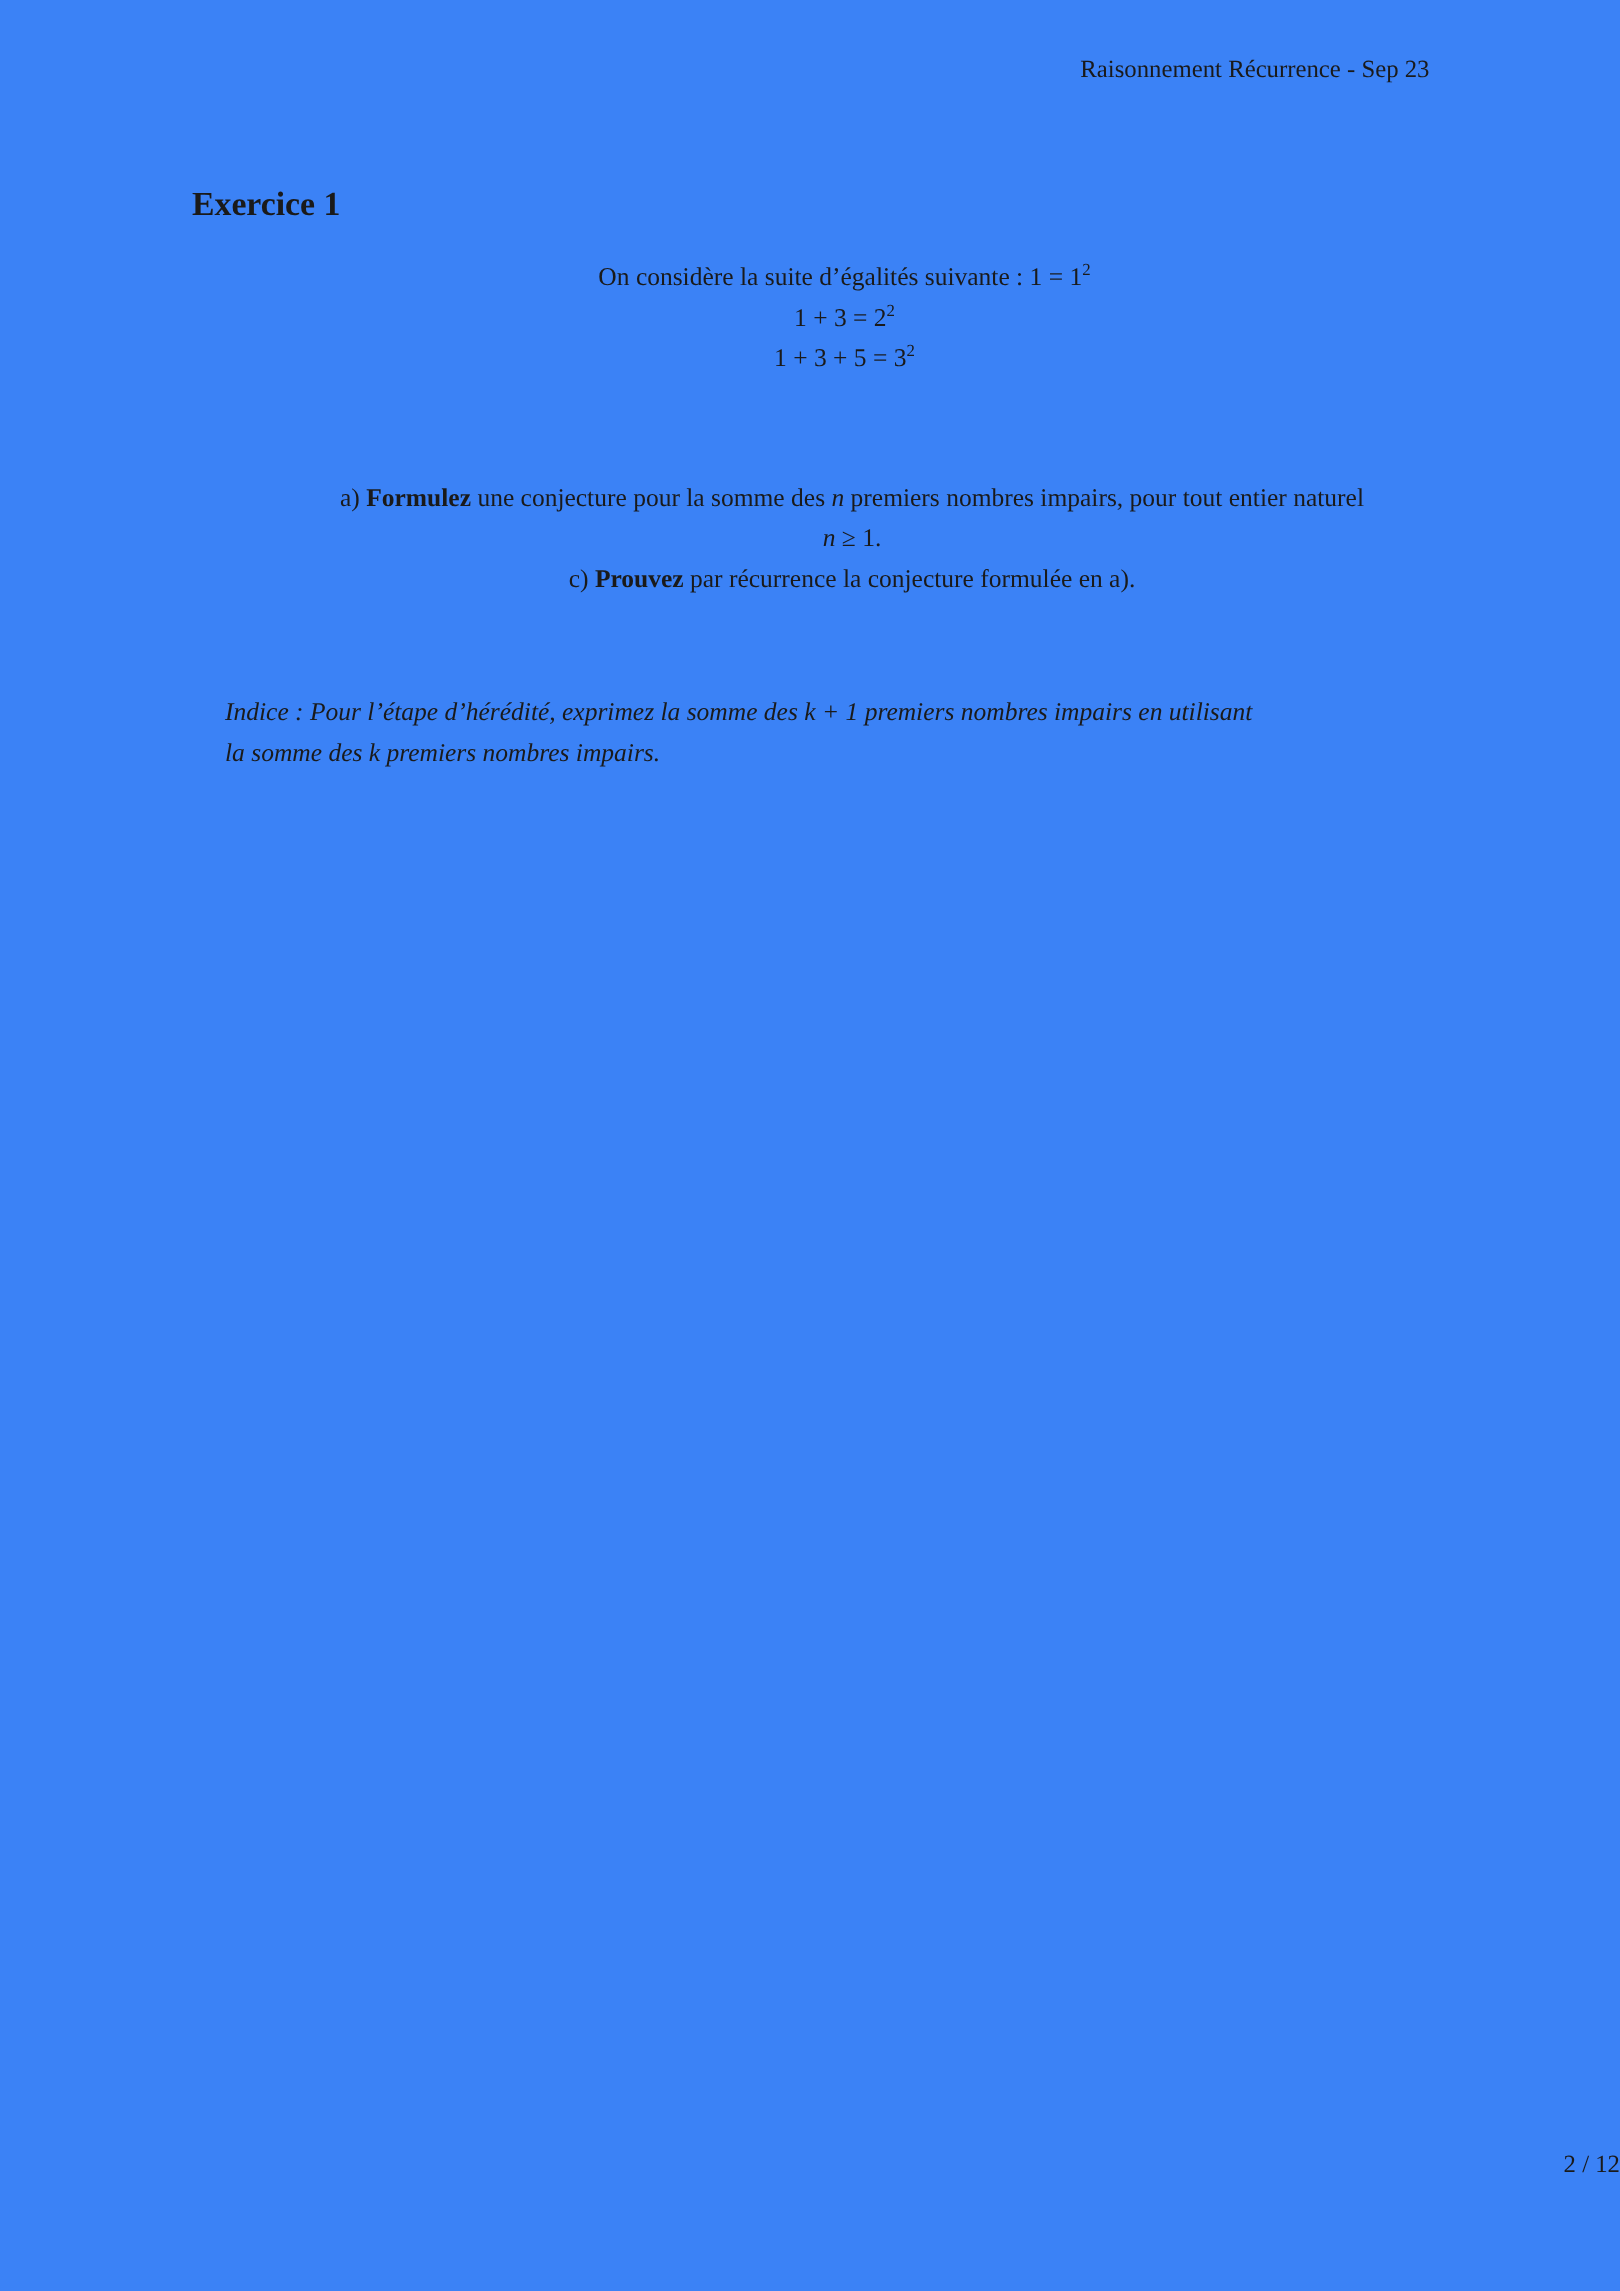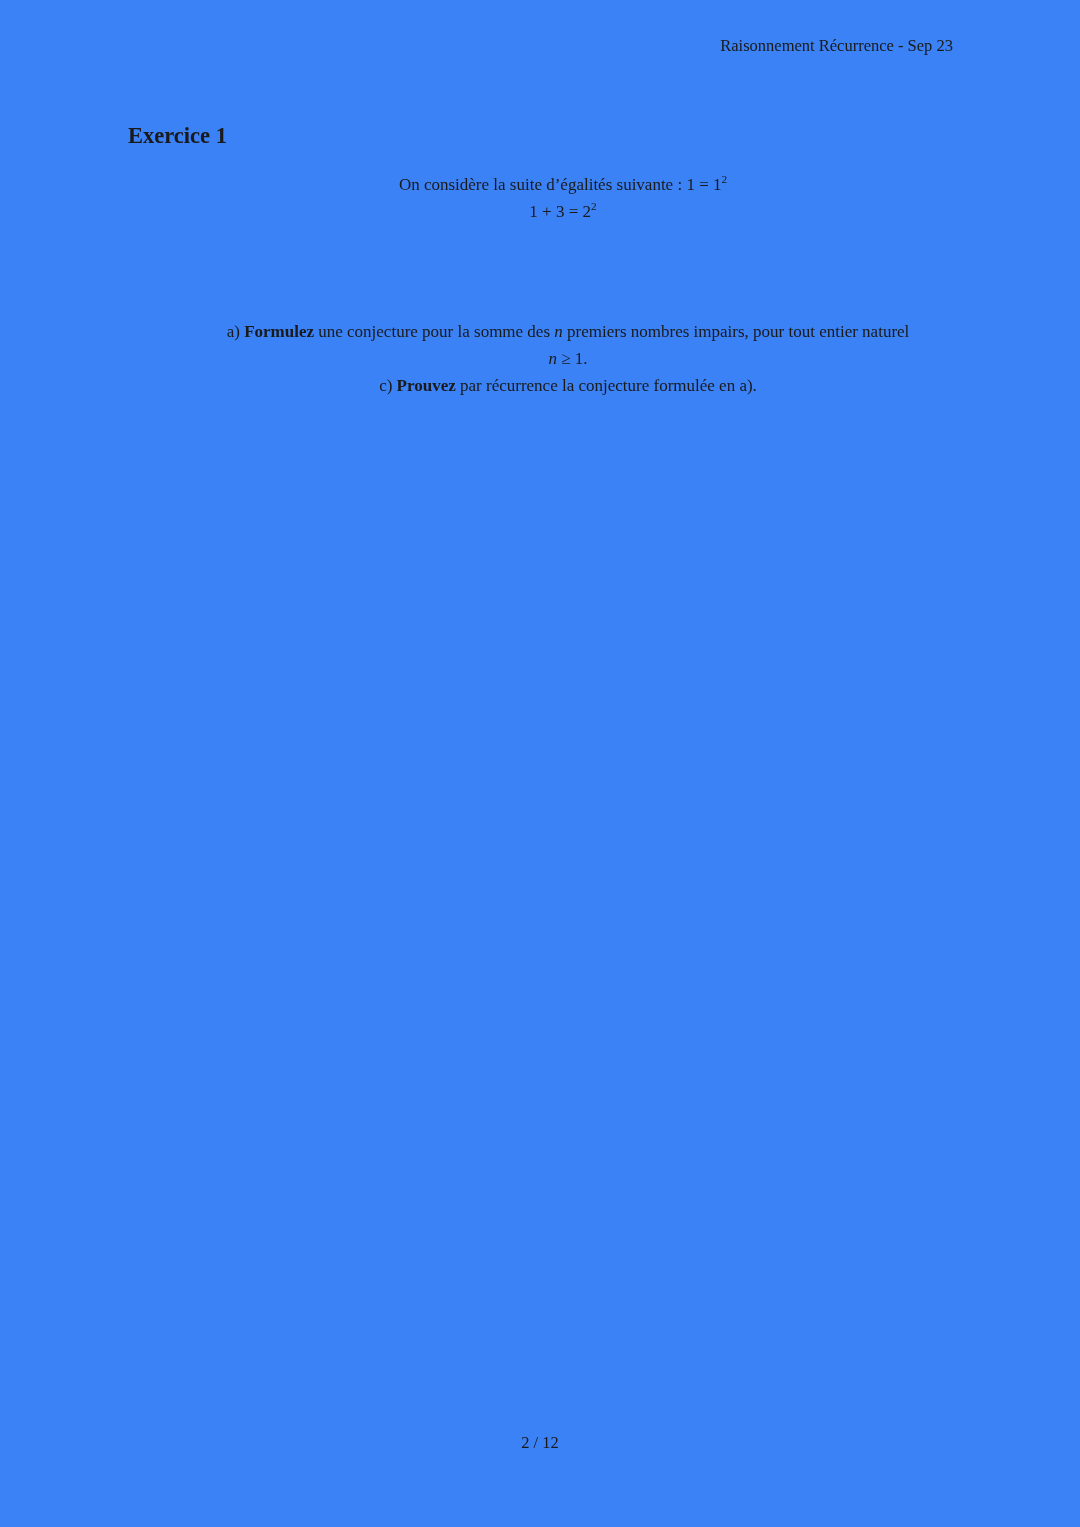--- a/index.html
+++ b/index.html
@@ -54,21 +54,21 @@
     width: 830px;
     font-size: 17px;
     line-height: 27px;
     font-style: italic;
   }
   .footer {
     position: absolute;
     top: 1433px;
     left: 0;
     width: 100%;
-    text-align: center;
+    text-align: right;
     font-size: 16.5px;
   }
   .b { font-weight: bold; }
   .var { font-style: italic; }
   sup.exp {
     font-size: 0.66em;
     line-height: 0;
   }
   .math { white-space: nowrap; }
 </style>
@@ -79,25 +79,30 @@
 
   <div class="doc-header">
     <span>Raisonnement Récurrence - Sep 23</span>
   </div>
 
   <h1 class="exercise-title">Exercice 1</h1>
 
   <div class="intro">
     <div><span>On considère la suite d’égalités suivante : </span><span class="math"><span>1 = 1</span><sup class="exp">2</sup></span></div>
     <div><span class="math"><span>1 + 3 = 2</span><sup class="exp">2</sup></span></div>
+    <div><span class="math"><span>1 + 3 + 5 = 3</span><sup class="exp">2</sup></span></div>
   </div>
 
   <div class="questions">
     <div><span>a) </span><span class="b">Formulez</span><span> une conjecture pour la somme des </span><span class="var">n</span><span> premiers nombres impairs, pour tout entier naturel</span><br><span class="var">n</span><span> ≥ 1.</span></div>
     <div><span>c) </span><span class="b">Prouvez</span><span> par récurrence la conjecture formulée en a).</span></div>
   </div>
 
+  <div class="hint">
+    <span>Indice : Pour l’étape d’hérédité, exprimez la somme des </span><span class="var">k</span><span> + 1 premiers nombres impairs en utilisant</span><br>
+    <span>la somme des </span><span class="var">k</span><span> premiers nombres impairs.</span>
+  </div>
 
   <div class="footer">
     <span>2 / 12</span>
   </div>
 
 </div>
 
 </body></html>

